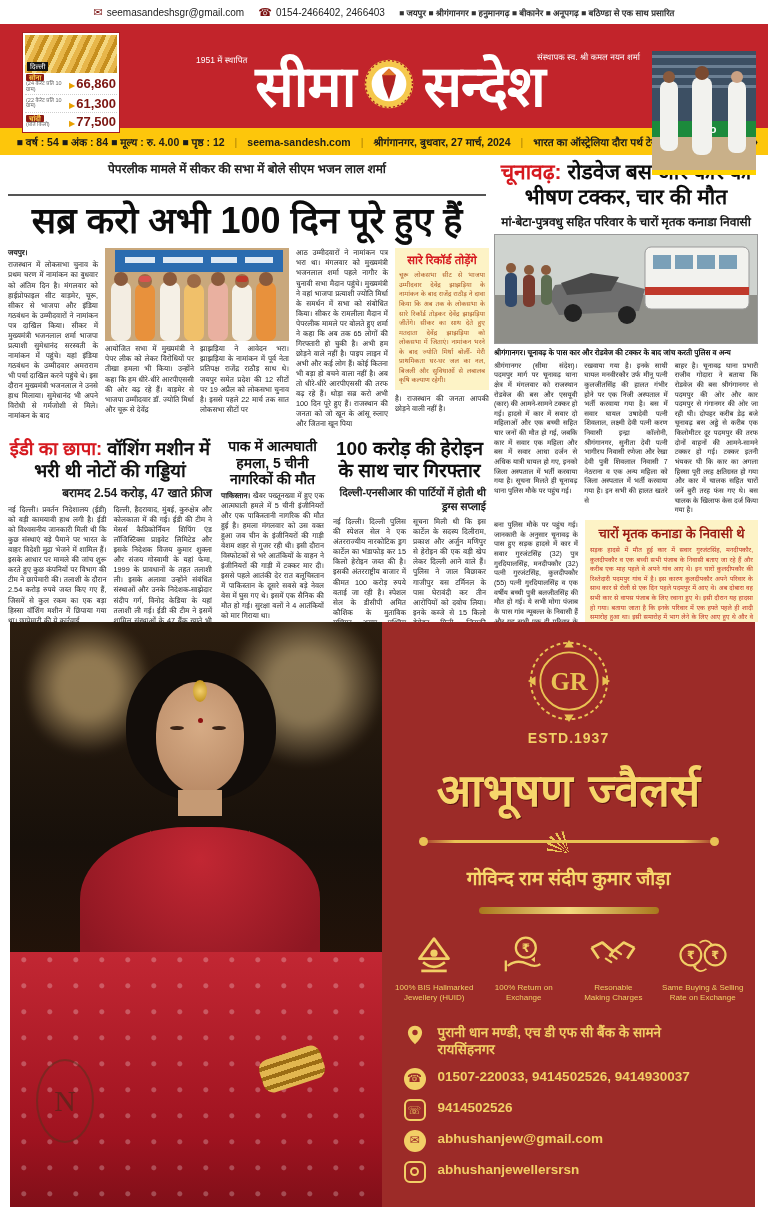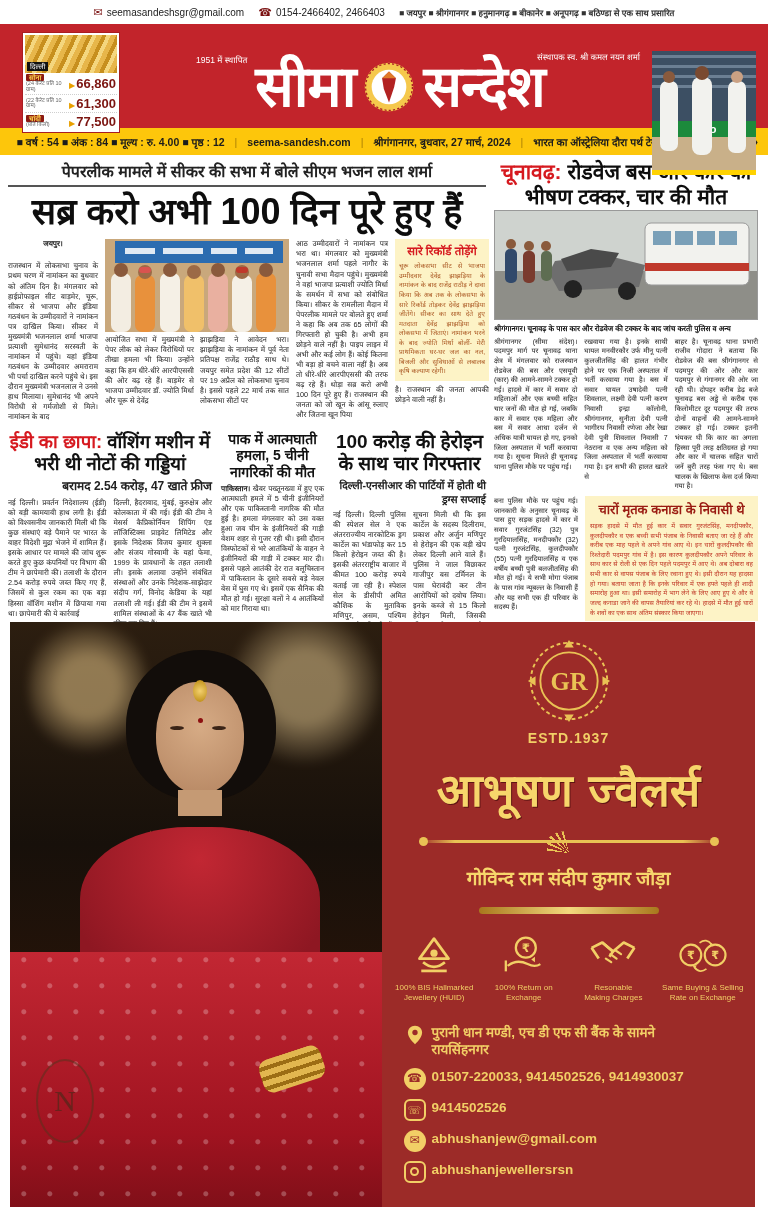--- a/index.html
+++ b/index.html
@@ -21,39 +21,39 @@
   .rates-city { position:absolute; left:2px; bottom:2px; background:#111; color:#fff; font-size:7px; padding:0 3px; }
   .rate-row { display:flex; align-items:center; justify-content:space-between; border-bottom:1px dotted #cfcfcf; padding:1px 1px; }
   .rate-row:last-child { border-bottom:none; }
   .rate-left { display:flex; flex-direction:column; line-height:1.05; }
   .chip { background:#8b1a12; color:#ffd24a; font-size:7px; font-weight:bold; padding:0 3px; align-self:flex-start; border-radius:1px; }
   .rate-sub { font-size:5.5px; color:#666; }
   .rate-val { font-size:13px; font-weight:bold; color:#7b1410; white-space:nowrap; }
   .tri { color:#e8a000; font-size:8px; margin-right:1px; }
   .estd-line { position:absolute; left:196px; top:30px; color:#fff; font-size:8.5px; }
   .founder-line { position:absolute; right:128px; top:27px; color:#fff; font-size:8.5px; }
-  .mast-title { position:absolute; left:150px; right:118px; top:34px; display:flex; align-items:center; justify-content:center; gap:8px; }
+  .mast-title { position:absolute; left:150px; right:118px; top:34px; display:flex; justify-content:center; gap:8px; }
   .mast-word { color:#fff; font-weight:bold; font-size:57px; line-height:1; letter-spacing:-1px; font-family:"DejaVu Sans","Liberation Sans",sans-serif; }
   .mast-logo { width:52px; height:52px; flex:0 0 auto; }
   .mast-tagline { position:absolute; left:150px; right:118px; top:94px; text-align:center; color:#ffd24a; font-size:8px; font-weight:bold; }
   .cricket-photo { position:absolute; right:12px; top:27px; width:104px; height:124px; z-index:5; background:#274b66; overflow:hidden; border-bottom:5px solid #ffd200; }
 
   
   .infobar { height:27px; background:#fdc60b; display:flex; align-items:center; justify-content:flex-end; gap:10px; padding:0 10px; font-size:10.5px; font-weight:bold; color:#1c1c1c; }
   .infobar .div { color:#a97f06; font-weight:normal; }
   .page-chip { background:#fff; border:1px solid #888; padding:0 4px; font-weight:bold; margin-left:4px; }
   .chev { font-size:13px; }
 
   
   .news { position:relative; padding:6px 10px 0 8px; }
   .lead-zone { position:absolute; left:8px; top:5px; width:478px; }
-  .kicker { text-align:center; font-size:16px; font-weight:bold; color:#222; padding-bottom:3px; border-bottom:2px solid #555; }
+  .kicker { text-align:center; font-size:12px; font-weight:bold; color:#222; padding-bottom:17px; border-bottom:2px solid #555; }
   .lead-headline { text-align:center; font-size:36px; font-weight:bold; color:#0d0d0d; line-height:1.12; padding:5px 0 4px 0; }
   .bodytxt { font-size:7.3px; line-height:1.38; text-align:justify; color:#222; }
-  .dateline { display:block; text-align:center; font-weight:bold; margin-bottom:12px; }
+  .dateline { display:block; text-align:left; font-weight:bold; margin-bottom:2px; }
   .lead-cols { display:flex; gap:7px; margin-top:3px; }
   .lead-c1 { width:90px; flex:0 0 auto; }
   .lead-mid { width:184px; flex:0 0 auto; }
   .lead-photo { height:93px; background:#c9a87c; position:relative; overflow:hidden; margin-bottom:3px; }
   .lead-mid-cols { display:flex; gap:6px; }
   .lead-mid-cols > div { flex:1; }
   .lead-c4 { width:92px; flex:0 0 auto; }
   .lead-c5 { width:94px; flex:0 0 auto; }
   .hlbox { background:#fdf3c6; padding:4px 4px 5px 4px; }
   .hlbox-title { text-align:center; color:#d6191f; font-weight:bold; font-size:11.5px; margin-bottom:3px; }
@@ -113,21 +113,21 @@
   .brand-divider .bar { position:absolute; top:7px; left:0; right:0; height:3px; background:linear-gradient(90deg,transparent,#e9c254 12%,#e9c254 88%,transparent); }
   .brand-divider .dot { position:absolute; top:4px; width:9px; height:9px; background:#e9c254; border-radius:50%; }
   .brand-divider .fan { position:absolute; left:50%; top:-2px; transform:translateX(-50%); width:44px; height:22px; background:conic-gradient(from 250deg at 50% 100%, transparent 0 10deg,#e9c254 10deg 16deg, transparent 16deg 26deg,#e9c254 26deg 32deg, transparent 32deg 42deg,#e9c254 42deg 48deg, transparent 48deg 58deg,#e9c254 58deg 64deg, transparent 64deg 74deg,#e9c254 74deg 80deg, transparent 80deg 90deg,#e9c254 90deg 96deg, transparent 96deg 110deg); border-radius:50% 50% 0 0; }
   .owner { margin-top:14px; font-size:19px; font-weight:bold; color:#f7d66b;text-align:center; }
   .gold-bar { margin-top:16px; width:180px; height:7px; border-radius:4px; background:linear-gradient(90deg,#a8781d,#f3d97e,#a8781d); }
   .features { display:flex; gap:6px; margin-top:18px; width:352px; justify-content:space-between; }
   .feature { width:84px; display:flex; flex-direction:column; align-items:center; gap:5px; }
   .f-ic { height:46px; display:flex; align-items:center; justify-content:center; }
   .f-label { font-size:8px; line-height:1.3; text-align:center; color:#f2cf66; white-space:pre-line; }
   .contacts { margin-top:20px; width:330px; display:flex; flex-direction:column; gap:9px; }
-  .c-row { display:flex; align-items:flex-start; gap:6px; font-size:13.5px; font-weight:bold; color:#f2cf66; line-height:1.3; }
+  .c-row { display:flex; align-items:flex-start; gap:12px; font-size:13.5px; font-weight:bold; color:#f2cf66; line-height:1.3; }
   .c-ic { flex:0 0 auto; width:22px; height:22px; display:flex; align-items:center; justify-content:center; }
   .ic-circle { width:22px; height:22px; border-radius:50%; background:#f2cf66; color:#9c2b28; font-size:12px; display:flex; align-items:center; justify-content:center; }
   .ic-sq { width:22px; height:22px; border-radius:6px; border:2px solid #f2cf66; color:#f2cf66; font-size:11px; display:flex; align-items:center; justify-content:center; }
   .insta-dot { width:9px; height:9px; border:2px solid #f2cf66; border-radius:50%; }
 </style>
 </head>
 <body>
 
 <div class="page">
 
@@ -298,20 +298,21 @@
           <div class="twocol">
             <div class="bodytxt">नई दिल्ली। दिल्ली पुलिस की स्पेशल सेल ने एक अंतरराज्यीय नारकोटिक ड्रग कार्टेल का भंडाफोड़ कर 15 किलो हेरोइन जब्त की है। इसकी अंतरराष्ट्रीय बाजार में कीमत 100 करोड़ रुपये बताई जा रही है। स्पेशल सेल के डीसीपी अमित कौशिक के मुताबिक मणिपुर, असम, पश्चिम बंगाल और दिल्ली में एक अंतरराज्यीय मादक पदार्थ गिरोह सक्रिय है। गैंग के सदस्य म्यांमार से दिल्ली एनसीआर सहित देश के कई हिस्सों में हेरोइन की सप्लाई करते हैं। पुलिस को 21 मार्च को एक विशेष</div>
             <div class="bodytxt">सूचना मिली थी कि इस कार्टेल के सदस्य दिलीराम, प्रकाश और अर्जुन मणिपुर से हेरोइन की एक बड़ी खेप लेकर दिल्ली आने वाले हैं। पुलिस ने जाल बिछाकर गाजीपुर बस टर्मिनल के पास घेराबंदी कर तीन आरोपियों को दबोच लिया। इनके कब्जे से 15 किलो हेरोइन मिली, जिसकी कीमत करीब 100 करोड़ रुपये आंकी जा रही है। आरोपियों की पहचान दिलीराम, प्रकाश और अर्जुन के रूप में हुई।</div>
           </div>
         </div>
       </div>
     </div>
 
     <div class="acc-zone">
       <div class="acc-headline"><span class="red">चूनावढ़:</span><span> रोडवेज बस और कार की भीषण टक्कर, चार की मौत</span></div>
+      <div class="acc-subhead">मां-बेटा-पुत्रवधु सहित परिवार के चारों मृतक कनाडा निवासी</div>
       <div class="acc-photo">
         <svg viewBox="0 0 262 108" width="262" height="108">
           <rect width="262" height="60" fill="#cfd3cf"></rect>
           <rect y="60" width="262" height="48" fill="#8e8e88"></rect>
           <rect x="150" y="12" width="104" height="62" rx="6" fill="#f2f2ee" stroke="#999"></rect>
           <g fill="#7aa0b8">
               <rect x="158" y="20" width="18" height="14"></rect>
               <rect x="180" y="20" width="18" height="14"></rect>
               <rect x="202" y="20" width="18" height="14"></rect>
               <rect x="224" y="20" width="18" height="14"></rect>

